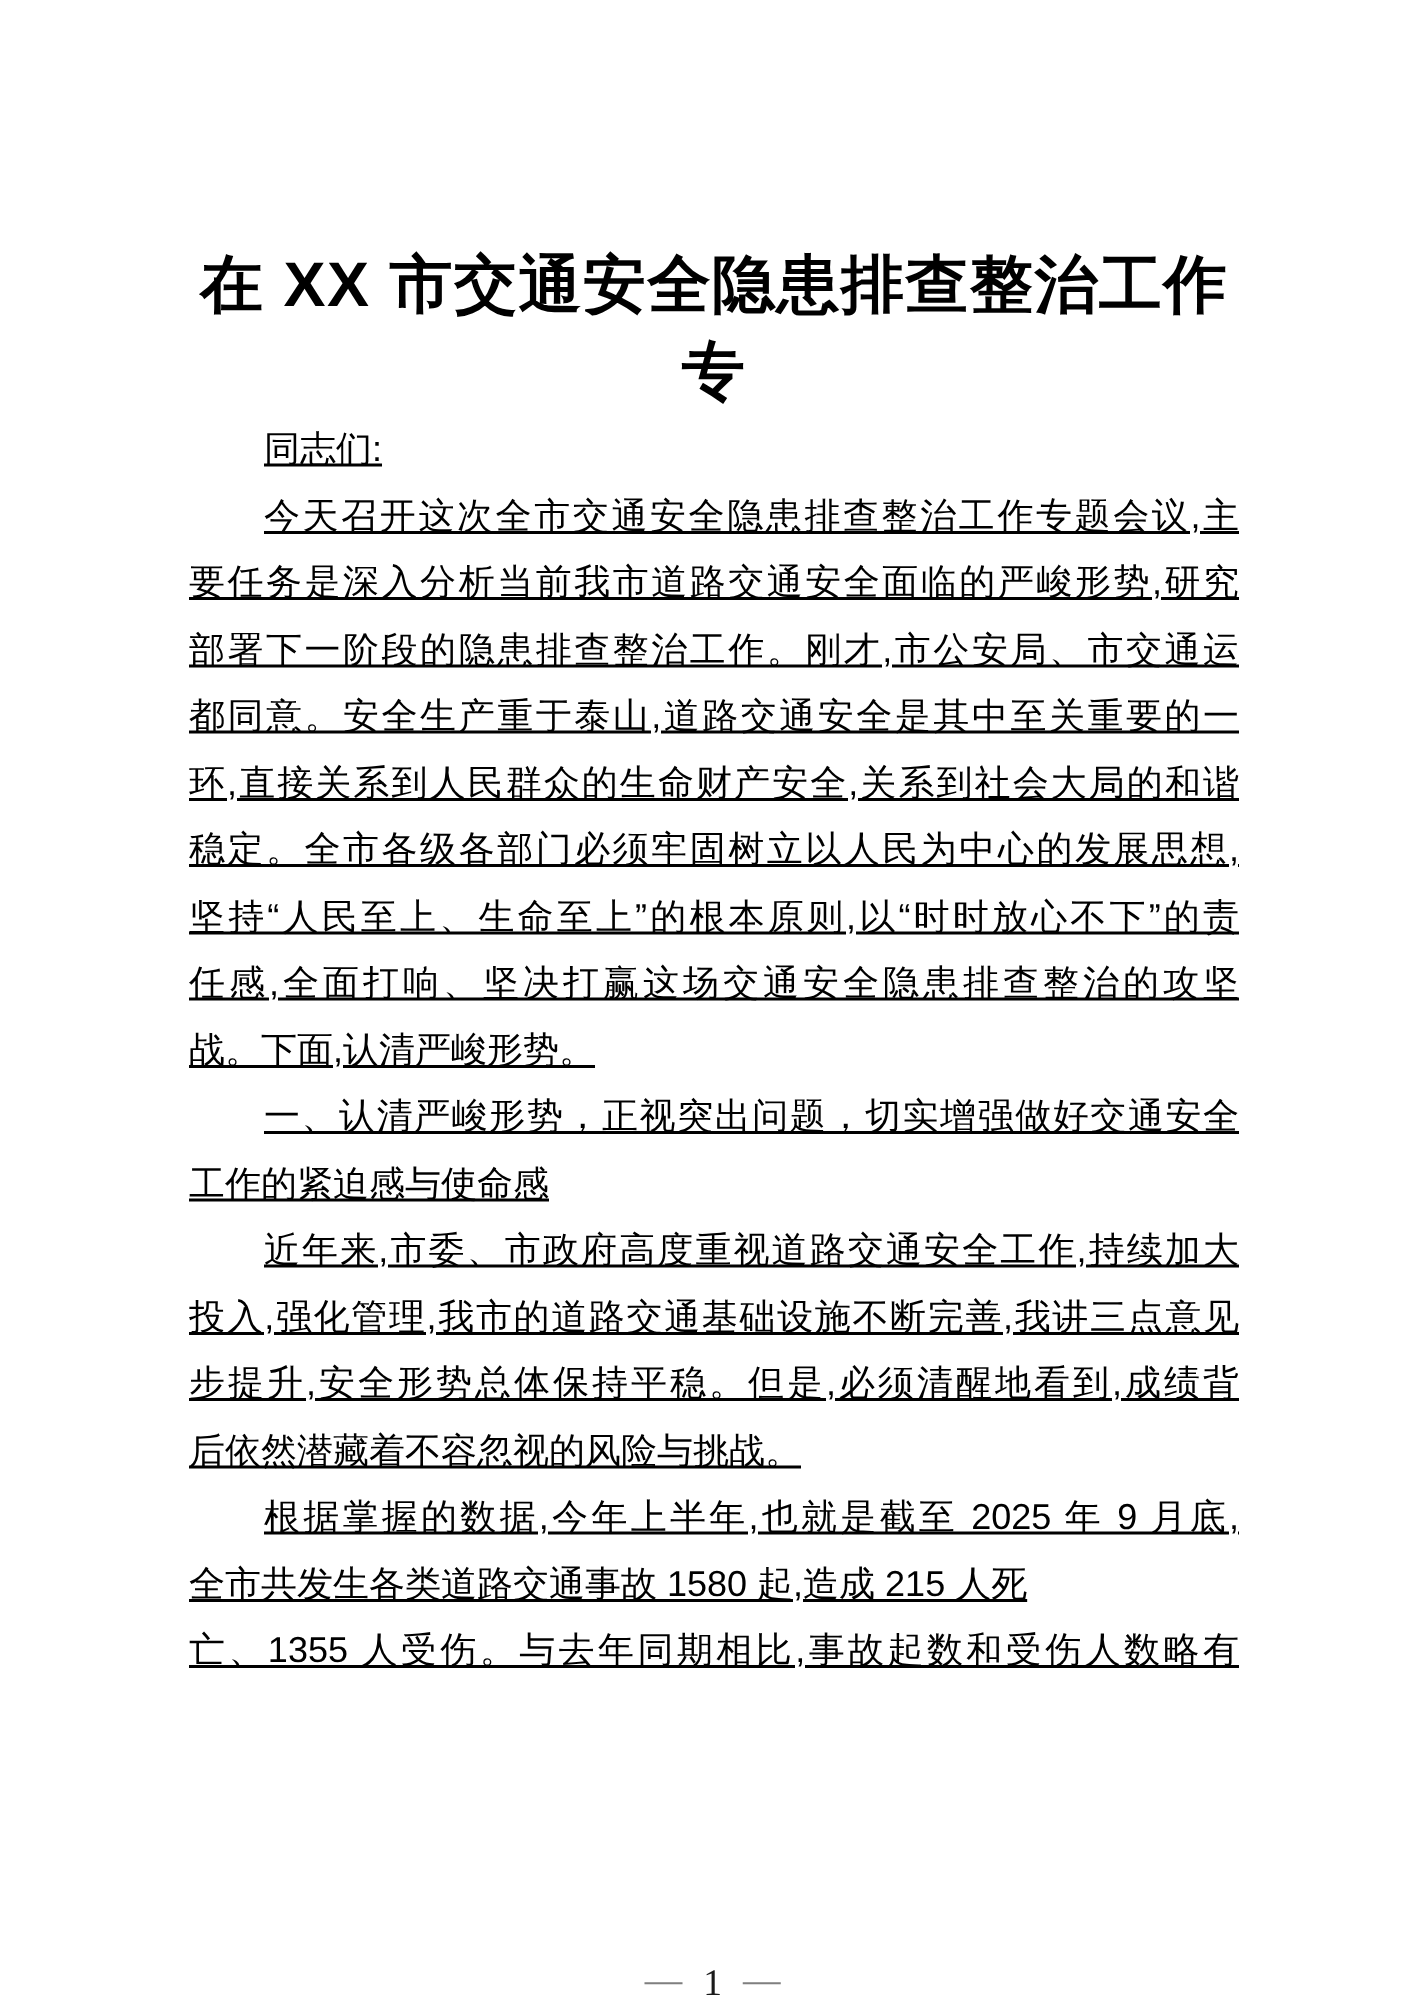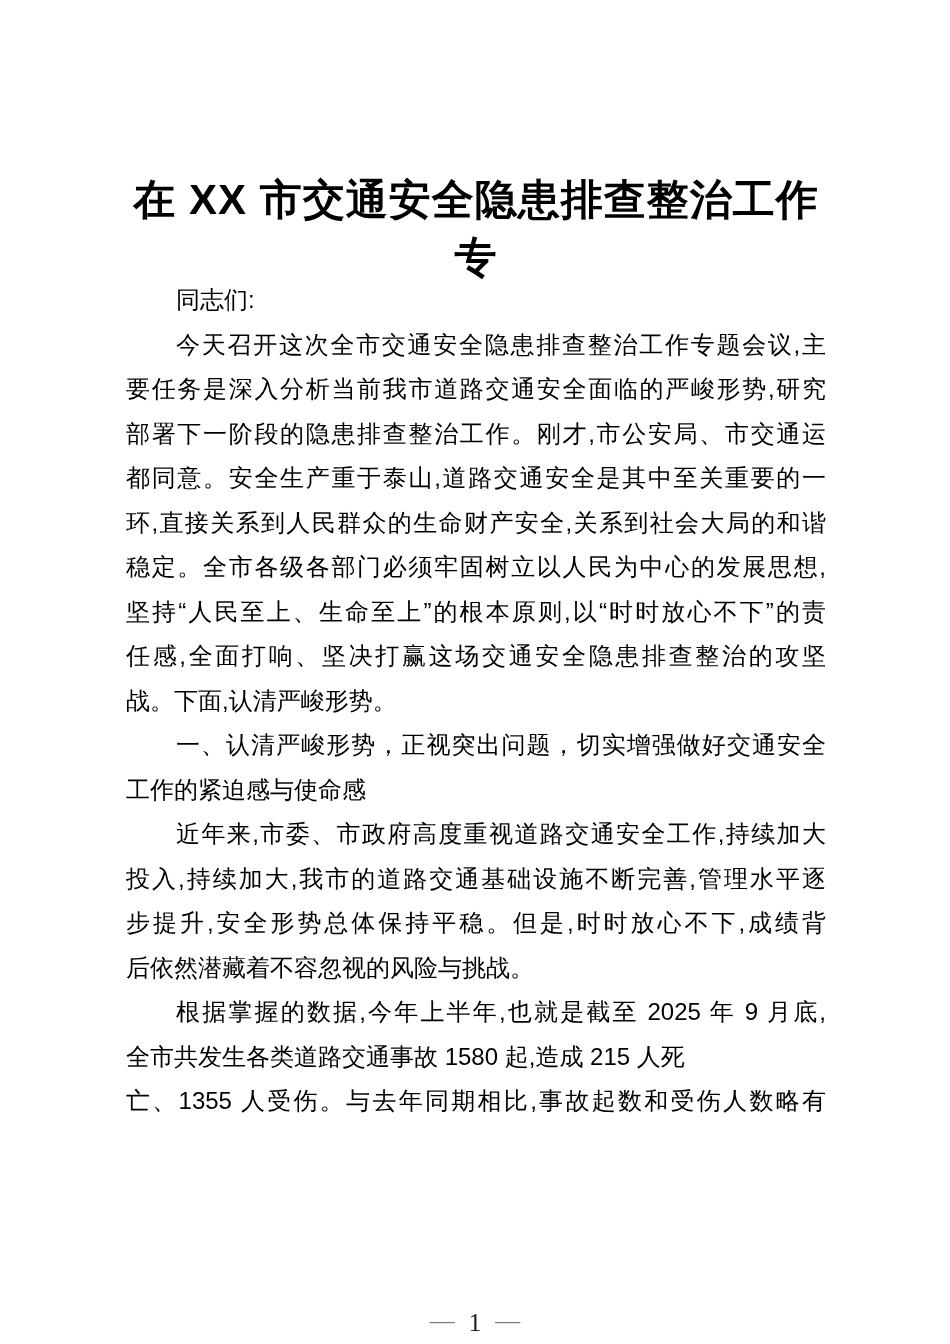--- a/index.html
+++ b/index.html
@@ -12,41 +12,42 @@
     width: 950px;
     height: 1344px;
     background: #ffffff;
     color: #000000;
     font-family: "Liberation Sans", sans-serif;
     overflow: hidden;
   }
   .doc-title {
     position: absolute;
     left: 126px;
-    top: 171px;
+    top: 161px;
     width: 700px;
     margin: 0;
     font-size: 42px;
     line-height: 58px;
     font-weight: 700;
     text-align: center;
     letter-spacing: 1px;
   }
   .body-text {
     position: absolute;
     left: 126px;
     top: 278px;
     width: 700px;
     font-size: 24px;
     line-height: 44.5px;
   }
   .para { margin: 0; padding: 0; }
   .line {
     height: 44.5px;
     text-align: left;
+    text-decoration: underline;
   }
   .line.fill {
     text-align: justify;
     text-align-last: justify;
   }
   .line.indent {
     text-indent: 50px;
   }
   .footer {
     position: absolute;
@@ -95,22 +96,22 @@
       <div class="line">战。下面,认清严峻形势。</div>
     </div>
 
     <div class="para">
       <div class="line fill indent">一、认清严峻形势，正视突出问题，切实增强做好交通安全</div>
       <div class="line">工作的紧迫感与使命感</div>
     </div>
 
     <div class="para">
       <div class="line fill indent">近年来,市委、市政府高度重视道路交通安全工作,持续加大</div>
-      <div class="line fill">投入,持续加大,我市的道路交通基础设施不断完善,管理水平逐</div>
-      <div class="line fill">步提升,安全形势总体保持平稳。但是,时时放心不下,成绩背</div>
+      <div class="line fill">投入,强化管理,我市的道路交通基础设施不断完善,我讲三点意见</div>
+      <div class="line fill">步提升,安全形势总体保持平稳。但是,必须清醒地看到,成绩背</div>
       <div class="line">后依然潜藏着不容忽视的风险与挑战。</div>
     </div>
 
     <div class="para">
       <div class="line fill indent">根据掌握的数据,今年上半年,也就是截至 2025 年 9 月底,</div>
       <div class="line">全市共发生各类道路交通事故 1580 起,造成 215 人死</div>
       <div class="line fill">亡、1355 人受伤。与去年同期相比,事故起数和受伤人数略有</div>
     </div>
 
   </div>

